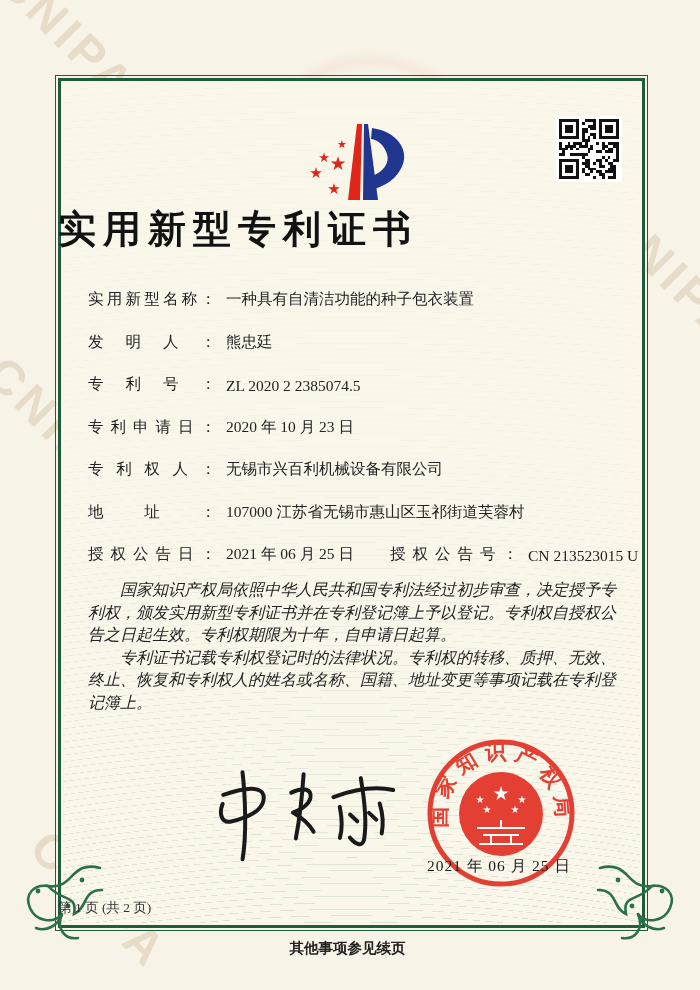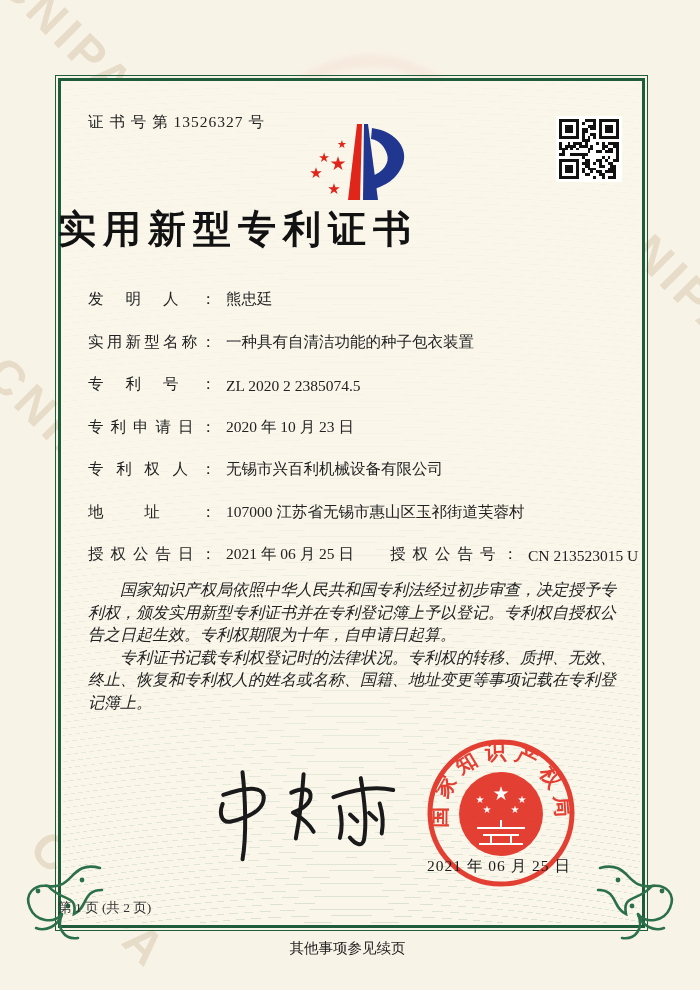--- a/index.html
+++ b/index.html
@@ -81,21 +81,21 @@
   .seal-date {
     position:absolute; left:427px; top:856px; z-index:6; font-size:15.5px;
     color:#1b1b1b; letter-spacing:1px; white-space:nowrap;
   }
   .page-info {
     position:absolute; left:58px; top:899px; width:587px; 
     font-size:13.5px; color:#333; z-index:6;
   }
   .continuation {
     position:absolute; left:0; top:939px; width:695px; text-align:center;
-    font-size:14.5px; color:#222; z-index:4;
+    font-size:14.5px; color:#222; z-index:4;font-weight:bold;
   }
 </style>
 </head>
 <body>
 
 <div class="page">
 
   <span class="wm wm1">CNIPA</span>
   <span class="wm wm2">CNIPA</span>
   <span class="wm wm3">CNIPA</span>
@@ -121,21 +121,20 @@
     <g stroke="#2c7049" stroke-width="2.6" fill="none" stroke-linecap="round">
       <path d="M88,10 C58,2 62,32 36,28 C50,44 66,36 62,56 C76,50 70,32 90,32"></path>
       <path d="M36,28 C22,26 12,36 18,50 C24,64 42,66 50,56 C44,70 52,82 66,80"></path>
       <path d="M50,56 C46,68 34,74 24,70"></path>
       <circle cx="26" cy="33" r="2.4" fill="#2c7049" stroke="none"></circle>
       <circle cx="56" cy="48" r="2.4" fill="#2c7049" stroke="none"></circle>
       <circle cx="70" cy="22" r="2.4" fill="#2c7049" stroke="none"></circle>
     </g>
   </svg>
 
-  <div class="cert-no">证 书 号 第 13526327 号</div>
 
   <svg class="logo" viewBox="0 0 155 96">
     <g fill="#e0251b" font-family="'DejaVu Sans',sans-serif" text-anchor="middle">
       <text x="56" y="38" font-size="11">★</text>
       <text x="38" y="52" font-size="13">★</text>
       <text x="52" y="60" font-size="19">★</text>
       <text x="30" y="68" font-size="15">★</text>
       <text x="48" y="84" font-size="15">★</text>
     </g>
     <polygon points="71,14 76,14 74,90 62,90" fill="#e0251b"></polygon>
@@ -368,24 +367,24 @@
         <rect x="15" y="20" width="1" height="1" fill="#111"></rect>
         <rect x="17" y="20" width="1" height="1" fill="#111"></rect>
         <rect x="18" y="20" width="1" height="1" fill="#111"></rect>
         <rect x="19" y="20" width="1" height="1" fill="#111"></rect>
       </svg></div>
 
   <div class="title">实用新型专利证书</div>
 
   <div class="fields">
     <div class="frow">
+      <span class="flabel">实用新型名称：</span><span class="fvalue">一种具有自清洁功能的种子包衣装置</span>
+    </div>
+    <div class="frow">
       <span class="flabel">发明人：</span><span class="fvalue">熊忠廷</span>
-    </div>
-    <div class="frow">
-      <span class="flabel">实用新型名称：</span><span class="fvalue">一种具有自清洁功能的种子包衣装置</span>
     </div>
     <div class="frow">
       <span class="flabel">专利号：</span><span class="fvalue">ZL 2020 2 2385074.5</span>
     </div>
     <div class="frow">
       <span class="flabel">专利申请日：</span><span class="fvalue">2020 年 10 月 23 日</span>
     </div>
     <div class="frow">
       <span class="flabel">专利权人：</span><span class="fvalue">无锡市兴百利机械设备有限公司</span>
     </div>

